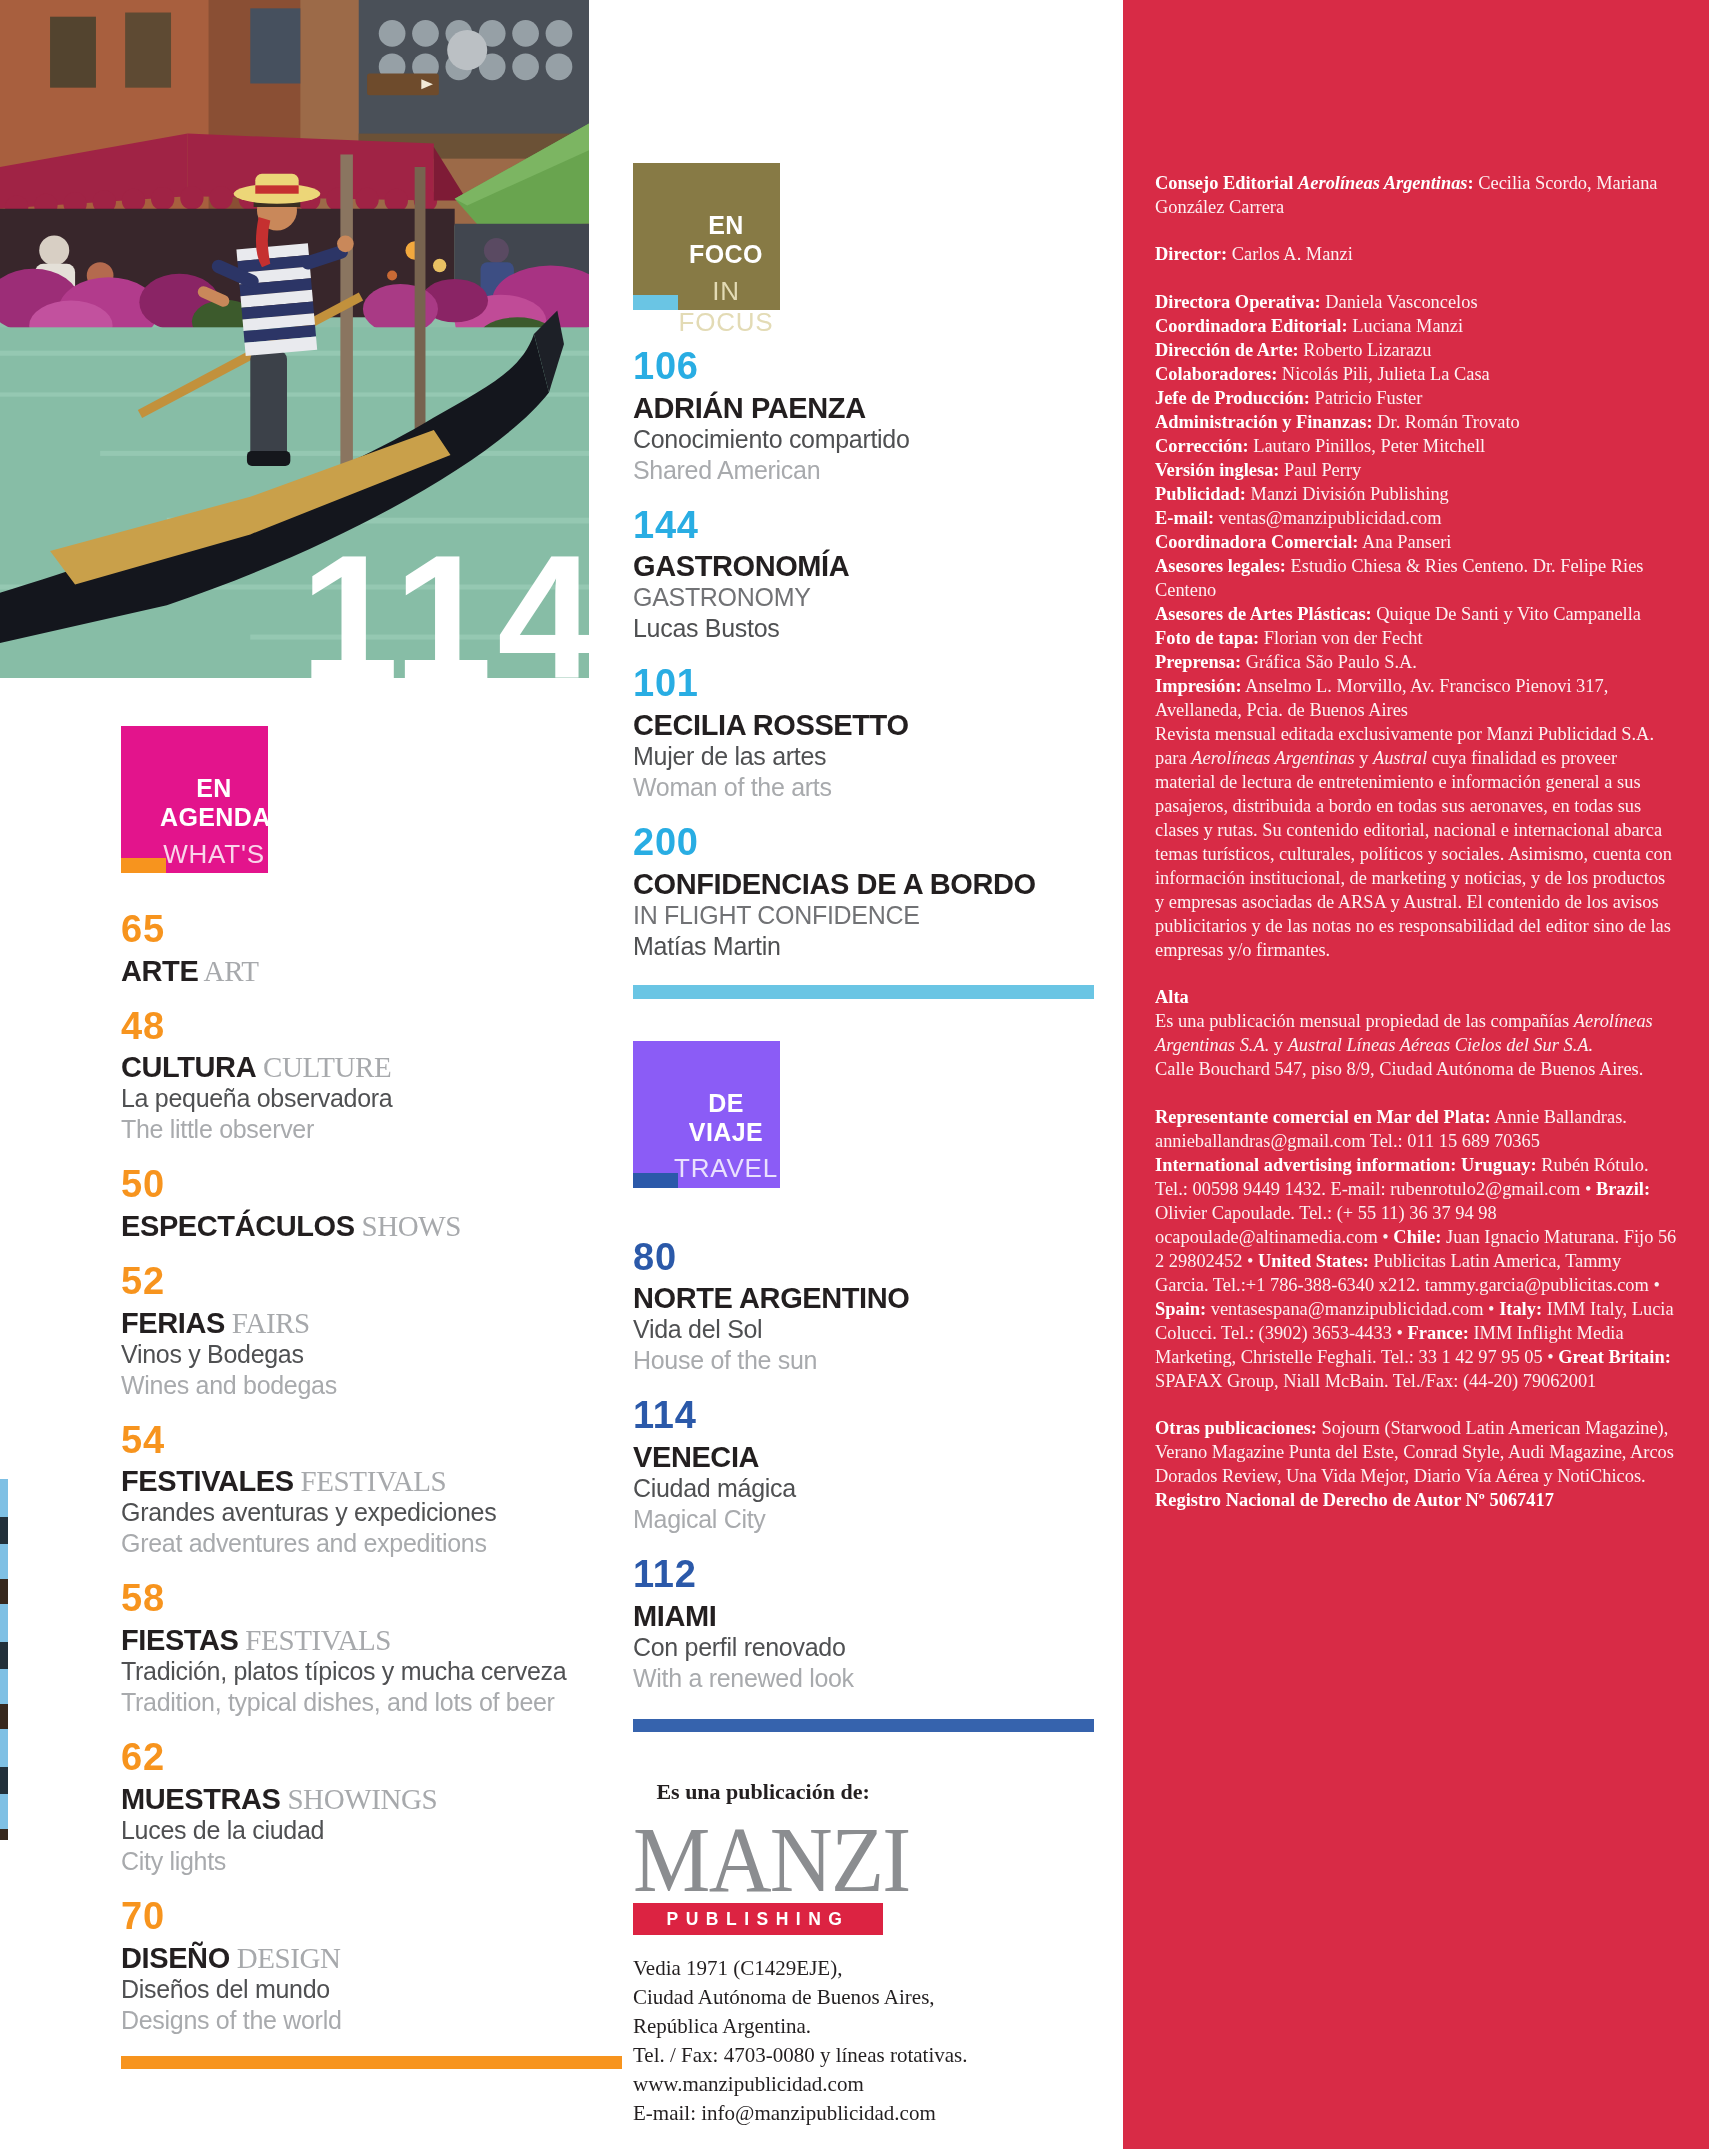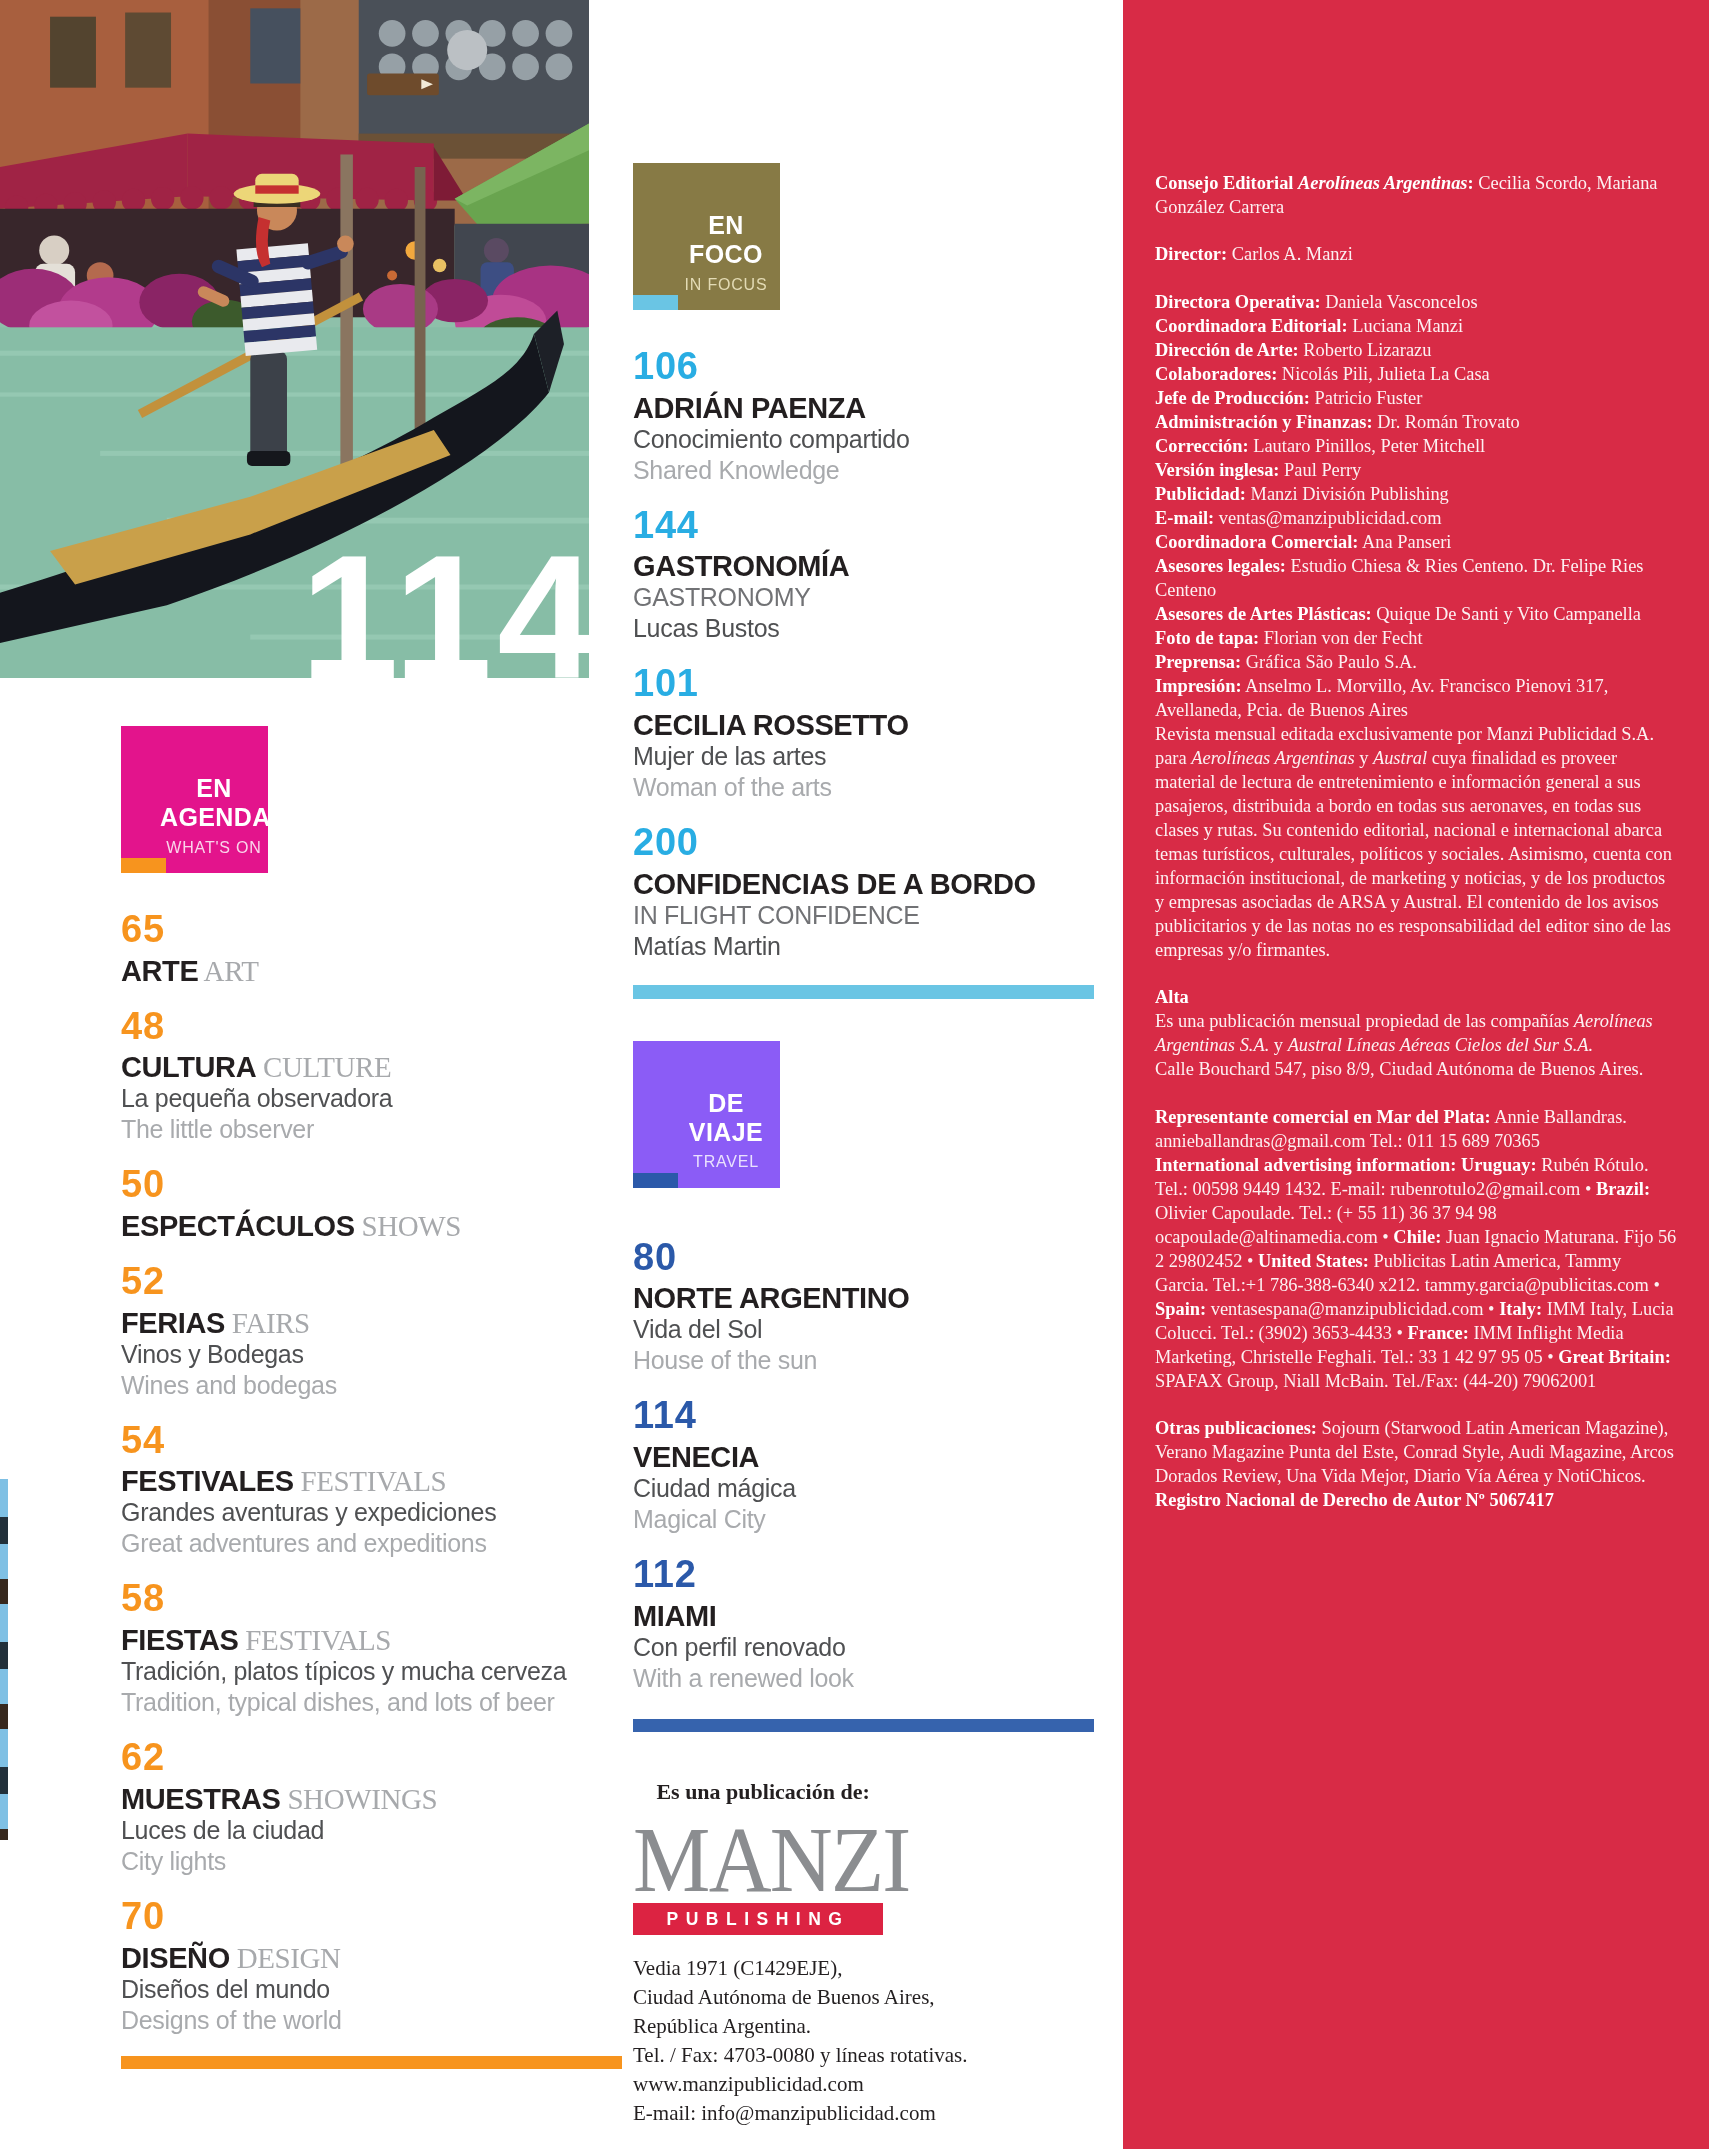--- a/index.html
+++ b/index.html
@@ -17,21 +17,21 @@
     background:repeating-linear-gradient(180deg,#7fc0e4 0 38px,#22303a 38px 65px,#7fc0e4 65px 100px,#37281e 100px 125px);}
 
   
   .col{position:absolute;}
   .col-left{left:121px;top:726px;width:501px;}
   .col-mid{left:633px;top:163px;width:461px;}
 
   
   .tile{position:relative;width:147px;height:147px;text-align:center;padding-top:48px;box-sizing:border-box;padding-left:39px;}
   .tile-title{font-size:25px;font-weight:700;color:#ffffff;letter-spacing:0.4px;}
-  .tile-sub{font-size:16px;color:rgba(255,255,255,.82);margin-top:6.7px;letter-spacing:0.8px;}
+  .tile-sub{font-size:26px;color:rgba(255,255,255,.82);margin-top:6.7px;letter-spacing:0.8px;}
   .tile-accent{position:absolute;left:0;bottom:0;width:45px;height:15px;}
 
   
   .items{margin-top:37px;}
   .items-viaje{margin-top:50px;}
   .item{margin-bottom:20px;}
   .num{font-size:38px;font-weight:800;line-height:1;margin-bottom:6.7px;letter-spacing:0.8px;}
   .num-orange{color:#f7941e;}
   .num-cyan{color:#29ade3;}
   .num-blue{color:#2b59a9;}
@@ -250,21 +250,21 @@
     <div class="tile" style="background: rgb(135, 122, 69);">
       <div class="tile-title">EN FOCO</div>
       <div class="tile-sub" style="color:#e3dbb5;">IN FOCUS</div>
       <div class="tile-accent" style="background: rgb(106, 197, 228);"></div>
     </div>
     <div class="items" id="foco-items">
         <div class="item">
           <div class="num num-cyan">106</div>
           <div class="line title-solo">ADRIÁN PAENZA</div>
           <div class="line sub1">Conocimiento compartido</div>
-          <div class="line sub2">Shared Knowledge</div>
+          <div class="line sub2">Shared American</div>
         </div>
         <div class="item">
           <div class="num num-cyan">144</div>
           <div class="line title-solo">GASTRONOMÍA</div>
           <div class="line upper">GASTRONOMY</div>
           <div class="line sub1">Lucas Bustos</div>
         </div>
         <div class="item">
           <div class="num num-cyan">101</div>
           <div class="line title-solo">CECILIA ROSSETTO</div>

